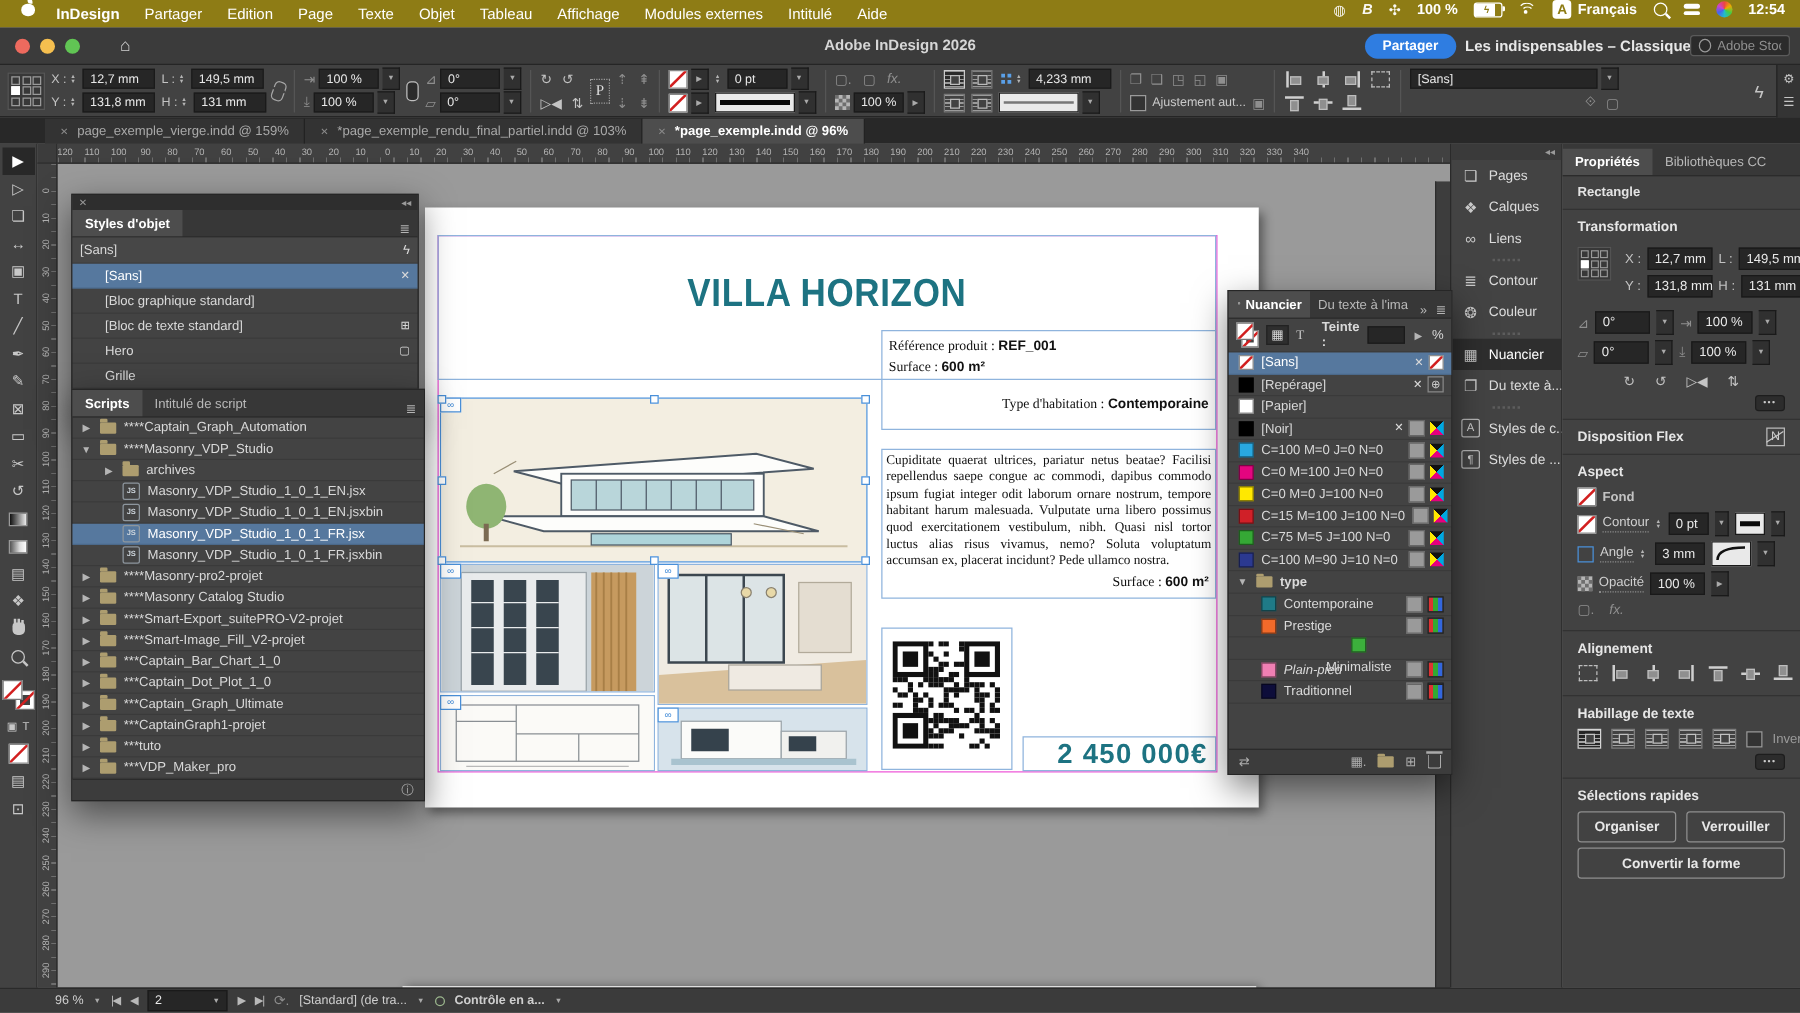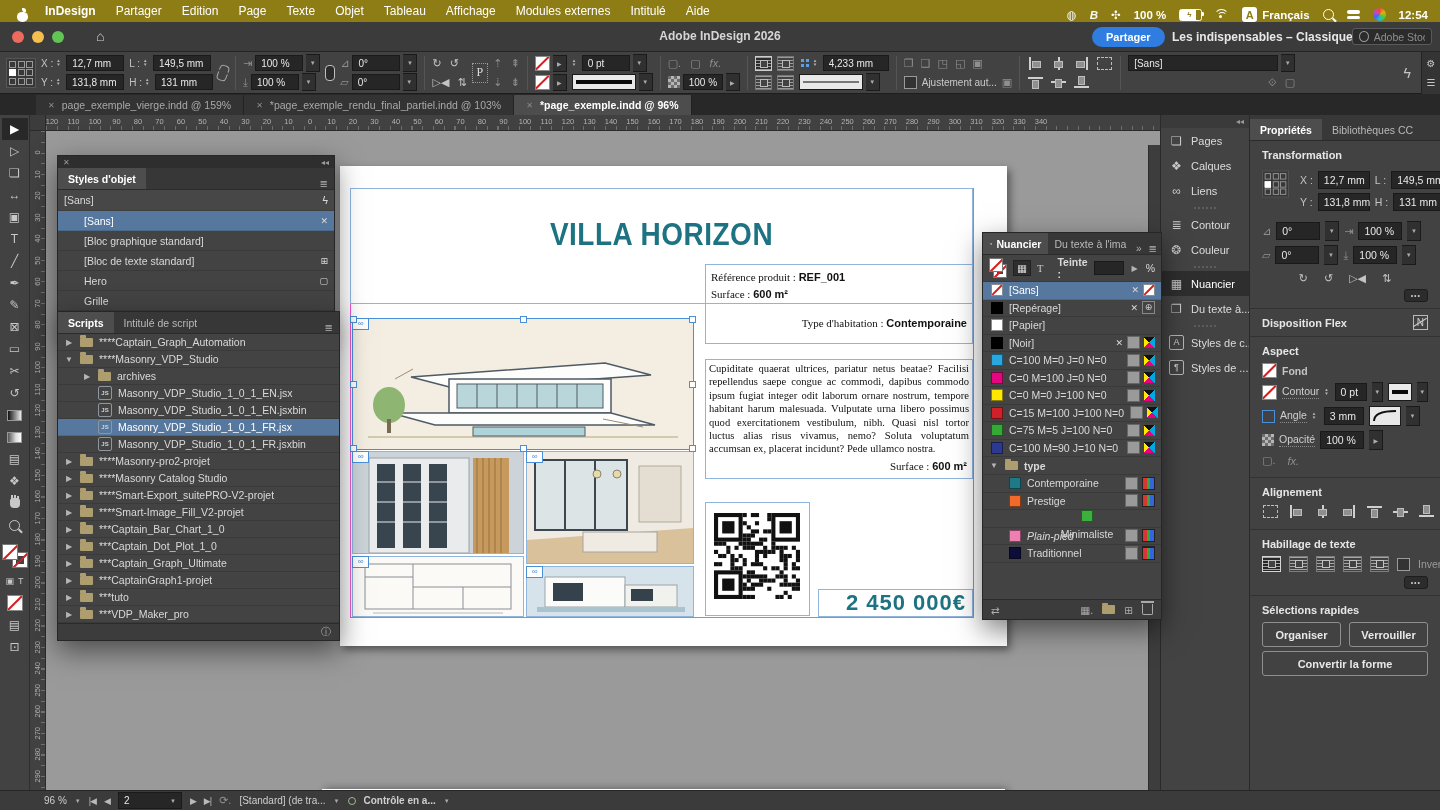--- a/index.html
+++ b/index.html
@@ -1,21 +1,21 @@
 <!DOCTYPE html>
 <html style="--accent: #1d7382;"><head>
 <meta charset="utf-8">
 <style>
   html,body{margin:0;padding:0;background:#1e1e1e}
   #app{position:relative;width:1440px;height:810px;overflow:hidden;background:#9a9a9a;
        font-family:"Liberation Sans","DejaVu Sans",sans-serif;color:#d9d9d9;font-size:11px;
        -webkit-font-smoothing:antialiased;user-select:none}
   
   .menubar{position:absolute;left:0;top:0;width:1440px;height:22px;background:#8e7c15;
-           display:flex;align-items:flex-end;padding:0 12px;box-sizing:border-box;color:#fff}
+           display:flex;align-items:flex-start;padding:0 12px;box-sizing:border-box;color:#fff}
   .apple{width:13px;height:13px;position:relative;margin:0 6px 0 4px}
   .apple::before{content:"";position:absolute;left:1px;top:3px;width:11px;height:10px;background:#fff;border-radius:45% 45% 48% 48%}
   .apple::after{content:"";position:absolute;left:6px;top:-1px;width:4px;height:4px;background:#fff;border-radius:0 70% 0 70%}
   .mitem{padding:0 10px;font-size:12px;line-height:22px;white-space:nowrap}
   .mitem.bold{font-weight:bold}
   .mstat{margin-left:auto;display:flex;align-items:center;gap:13px;font-size:11.5px;font-weight:600}
   .gly{color:#fff;opacity:.95}
   .batt{width:21px;height:10px;border:1px solid #fff;border-radius:2.5px;position:relative;background:linear-gradient(90deg,#fff 0 78%,transparent 0)}
   .batt::after{content:"";position:absolute;right:-3px;top:2.5px;width:2px;height:4px;background:#fff;border-radius:0 1px 1px 0}
   .batt i{position:absolute;left:7px;top:0;font-size:8px;color:#8e7c15;font-style:normal}
@@ -1214,20 +1214,23 @@
           <span>Styles de ...</span>
         </div>
       </div>
   </div>
 
   <div class="props">
     <div class="ptabs">
       <div class="ptab on">Propriétés</div>
       <div class="ptab">Bibliothèques CC</div>
     </div>
+    <div class="psec" style="padding:7px 12px">
+      <span style="font-weight:bold;color:#e3e3e3">Rectangle</span>
+    </div>
     <div class="psec">
       <div class="ptitle">Transformation</div>
       <div style="display:flex;gap:8px">
         <div class="refgrid sm" style="align-self:flex-start;margin-top:2px">
           <s></s>
             <s></s>
             <s></s>
             <s class="on"></s>
             <s></s>
             <s></s>

